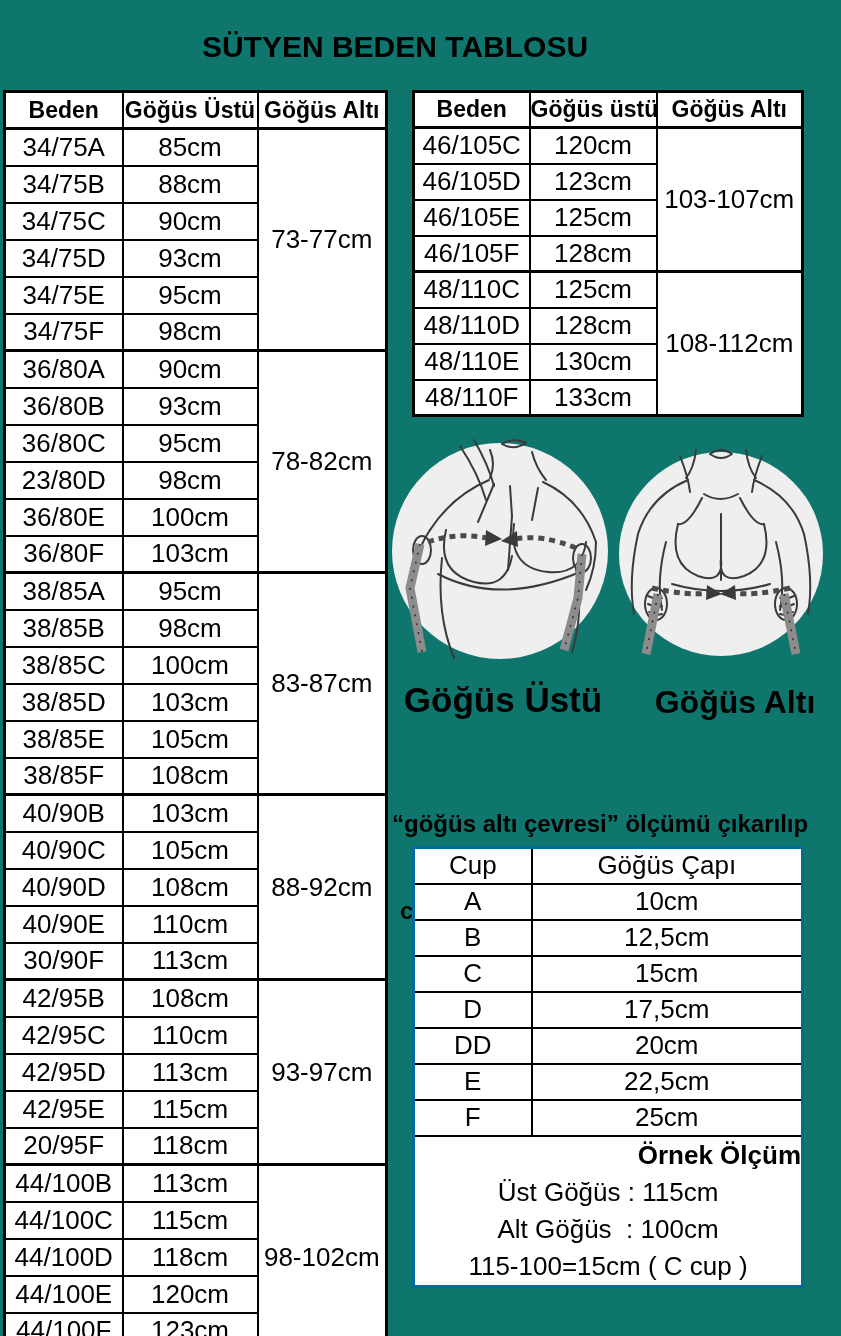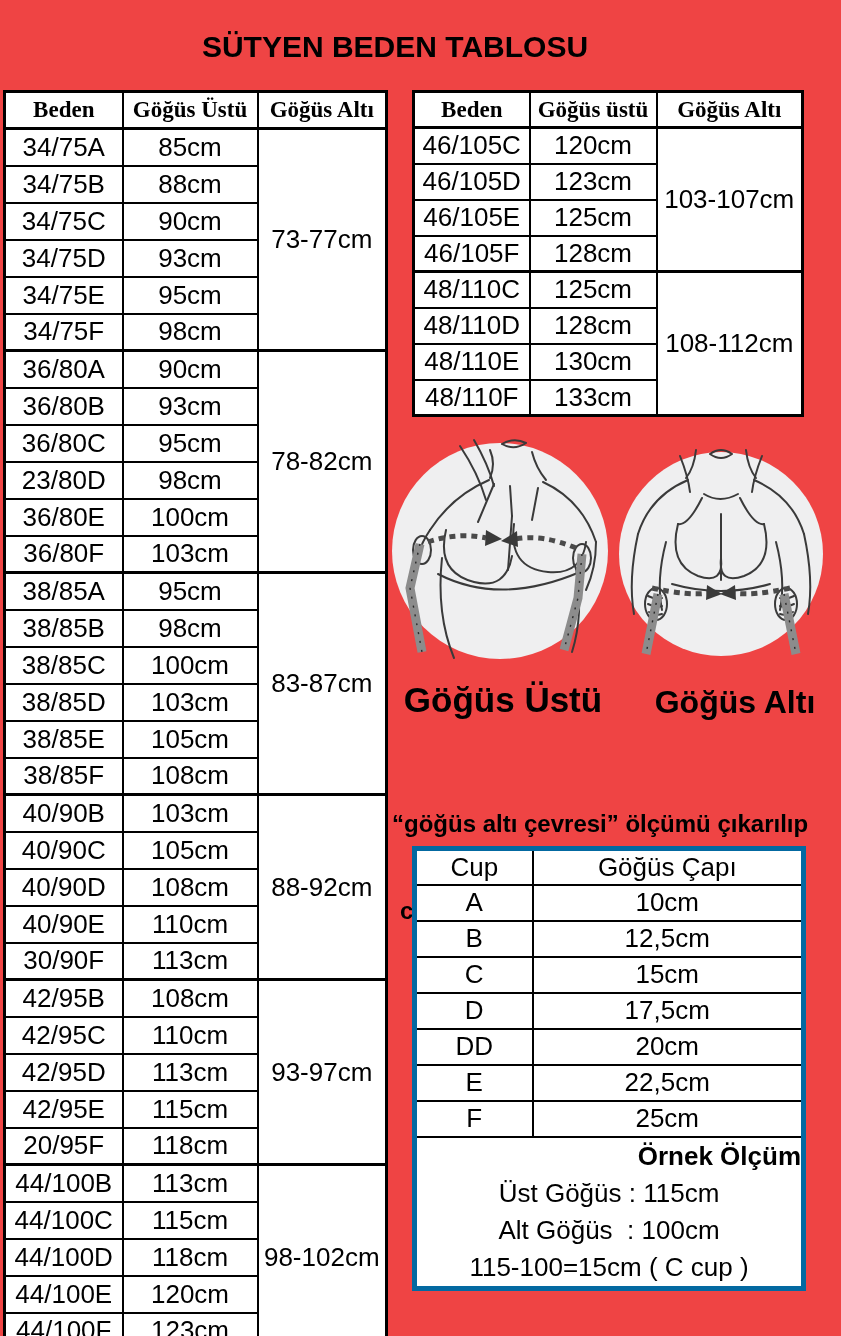--- a/index.html
+++ b/index.html
@@ -1,51 +1,51 @@
 <!DOCTYPE html>
 <html><head>
 <meta charset="utf-8">
 <style>
   html,body { margin:0; padding:0; background:#ffffff; }
   #page {
-    position:relative; width:841px; height:1336px; background:#ef4444;
+    position:relative; width:841px; height:1336px; background:#0f766e;
     font-family:"Liberation Sans", sans-serif; color:#000; overflow:hidden;
   }
   .title {
     position:absolute; top:30px; left:0; width:790px;
     text-align:center; font-size:30px; font-weight:bold; letter-spacing:0px;
   }
   table { border-collapse:collapse; table-layout:fixed; background:#fff; }
   .size-table { position:absolute; border:3px solid #000; }
   .size-table th, .size-table td {
     border:2px solid #000; text-align:center; vertical-align:middle;
     padding:0; font-size:26px; overflow:hidden; white-space:nowrap;
   }
-  .size-table th { font-size:23px; font-weight:bold;font-family:Liberation Serif, serif; }
+  .size-table th { font-size:23px; font-weight:bold; }
   #left-table  { left:3px;   top:90px;  width:382px; }
   #left-table tr  { height:37px; }
   #right-table { left:412px; top:90px;  width:389px; }
   #right-table tr { height:36px; }
   .group-start td { border-top:3px solid #000; }
   .range-cell { font-size:26px; }
 
   .illo { position:absolute; }
   #overbust-illo  { left:390px; top:438px; }
   #underbust-illo { left:618px; top:446px; }
   .illo-label { position:absolute; font-weight:bold; text-align:center; }
   #overbust-label  { left:393px; top:680px; width:220px; font-size:35px; }
   #underbust-label { left:645px; top:684px; width:180px; font-size:32px; }
 
   .instruction {
     position:absolute; left:392px; top:751px; width:420px;
     font-size:24px; font-weight:bold; line-height:29px; white-space:pre-wrap;
   }
   .instruction .ind { padding-left:8px; }
 
-  #cup-table { position:absolute; left:412px; top:846px; width:389px; border:5px solid #0369a1; }
+  #cup-table { position:absolute; left:412px; top:846px; width:389px; border:3px solid #0369a1; }
   #cup-table th, #cup-table td {
     border:2px solid #000; text-align:center; vertical-align:middle;
     padding:0; font-size:26px; font-weight:normal;
   }
   #cup-table thead tr, #cup-table tbody tr { height:36px; }
   .example-cell { height:148px; font-size:25px; line-height:37px; }
   .example-cell .ex-title { font-weight:bold; font-size:26px;text-align:right; }
   .example-line { white-space:pre; }
   .result-row { height:37px; }
   .result-row td { font-size:26px; }

